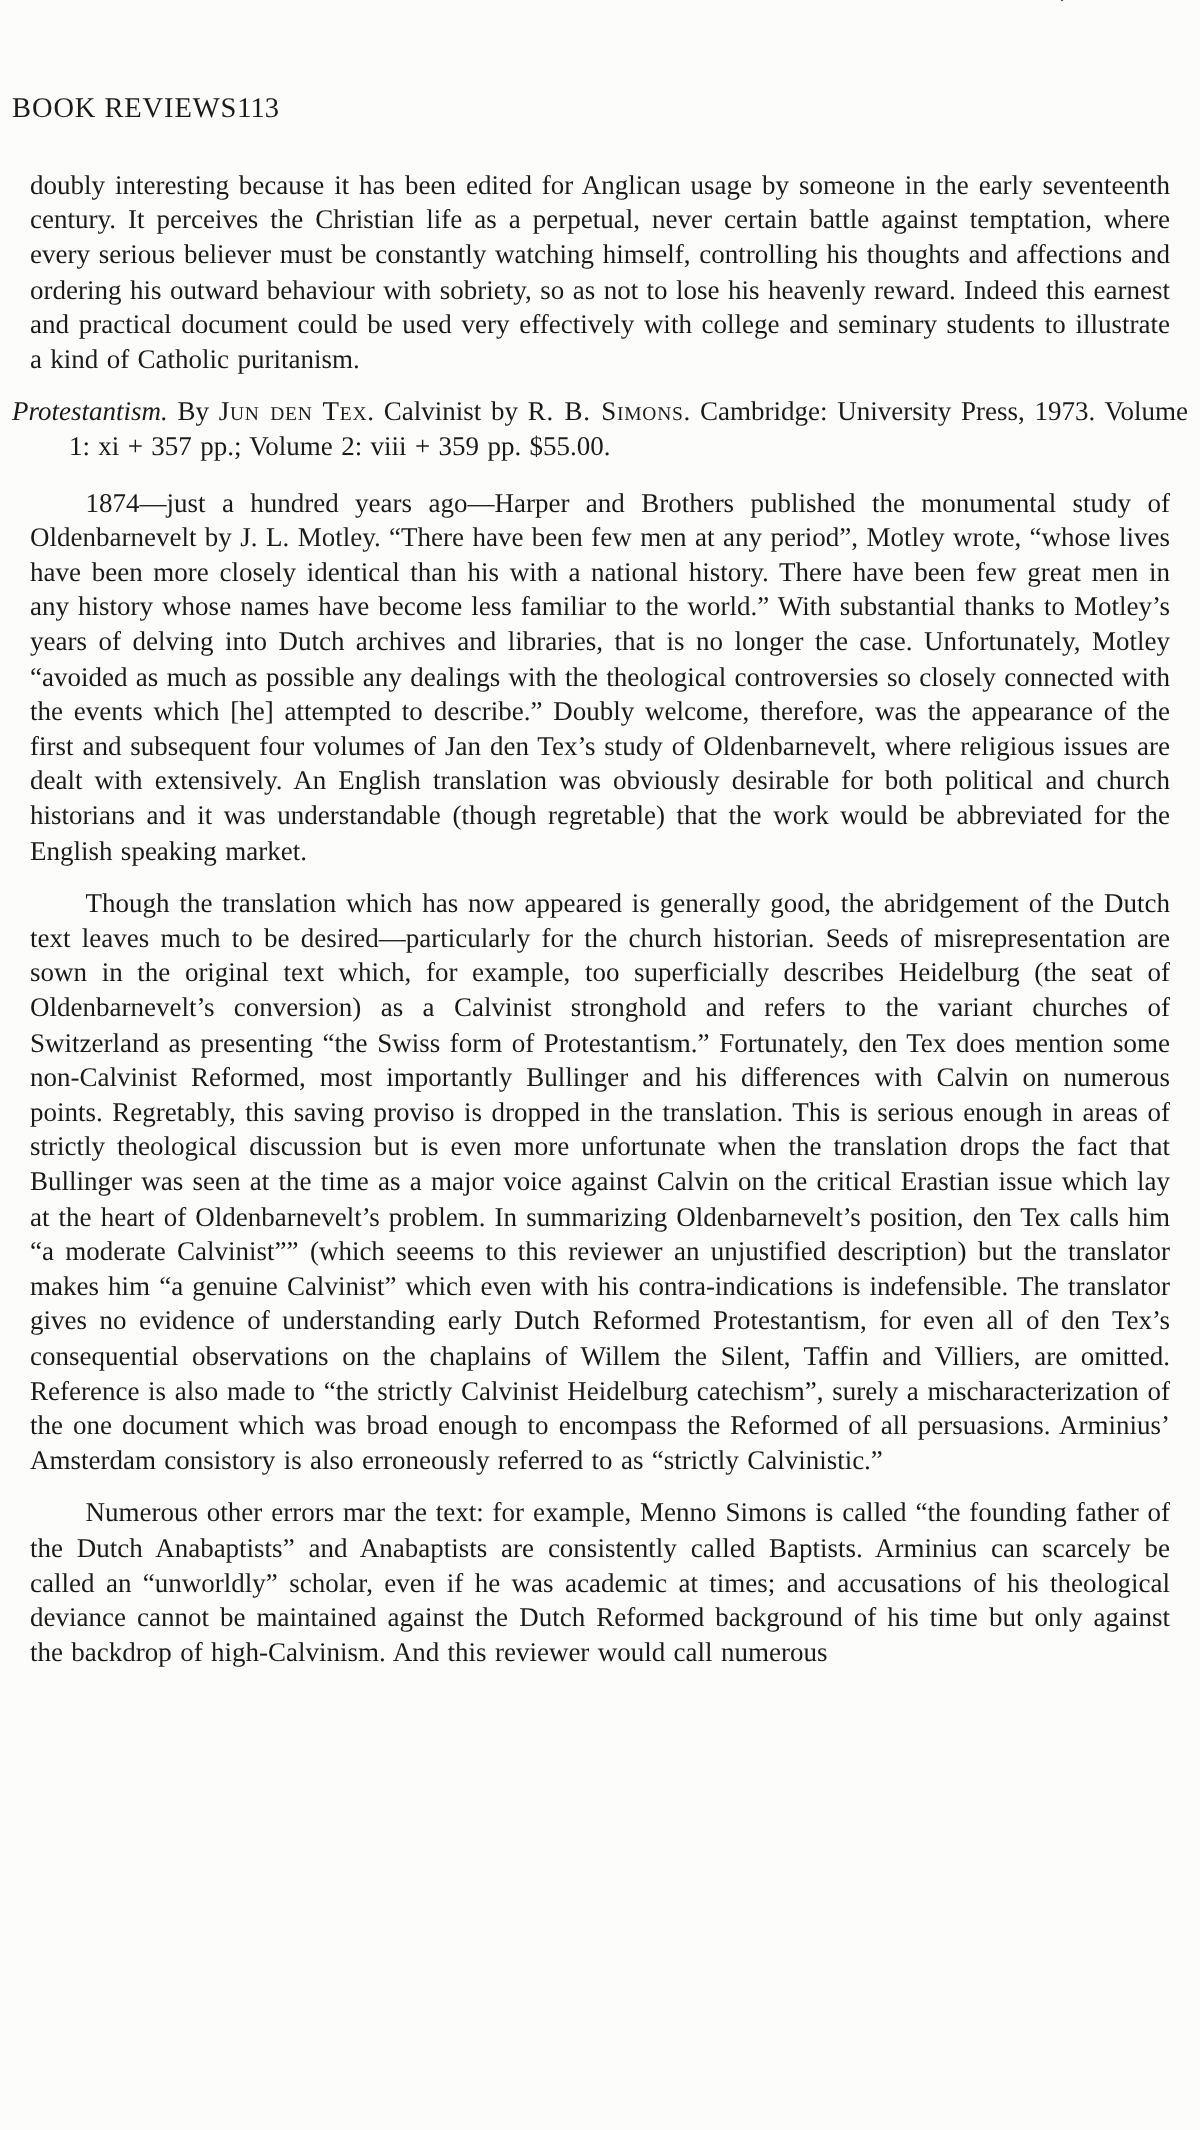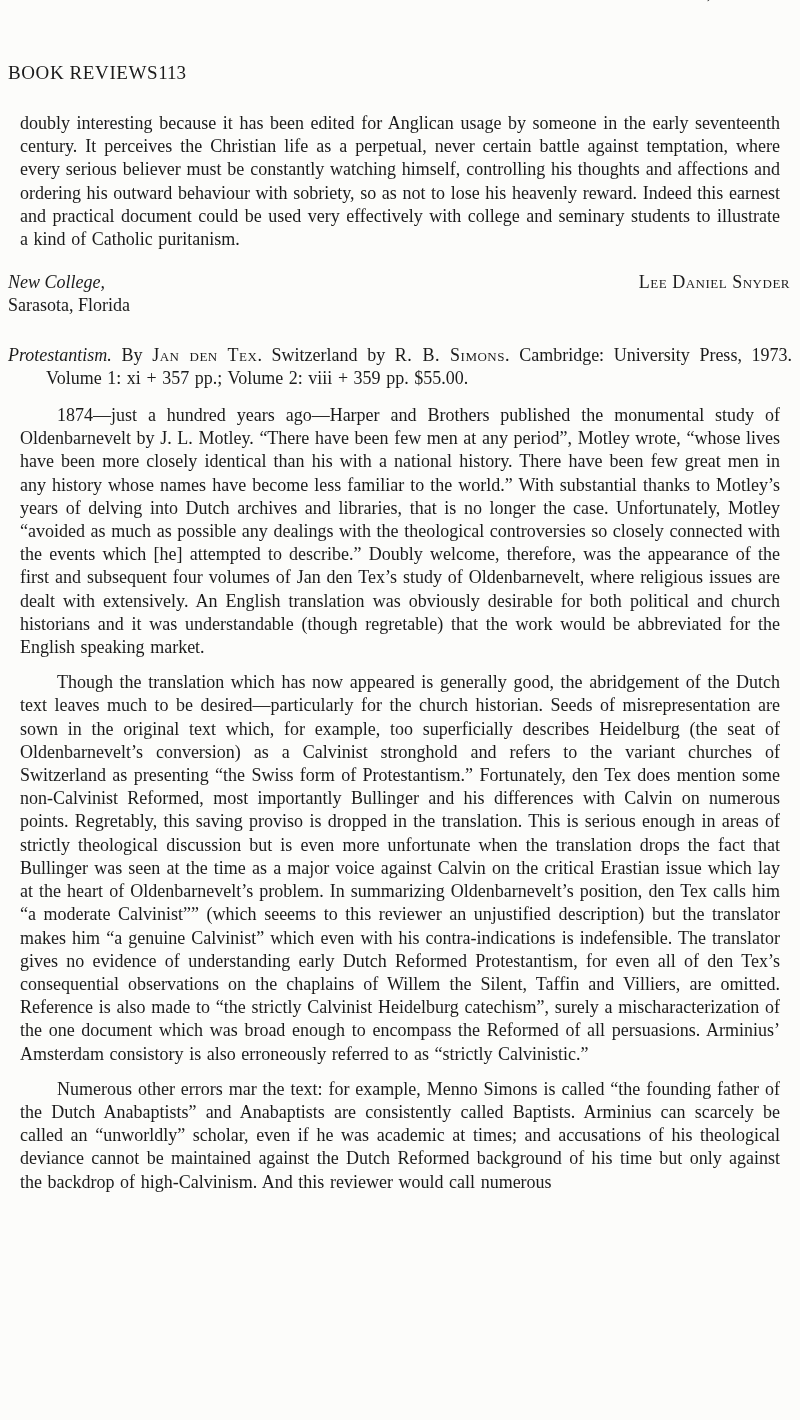--- a/index.html
+++ b/index.html
@@ -74,29 +74,22 @@
 
   <span class="artifact">’</span>
 
   <div class="header">
     <span>BOOK REVIEWS</span>
     <span class="page-number">113</span>
   </div>
 
   <p class="body-p">doubly interesting because it has been edited for Anglican usage by someone in the early seventeenth century.  It perceives the Christian life as a perpetual, never certain battle against temptation, where every serious believer must be constantly watching himself, controlling his thoughts and affections and ordering his outward behaviour with sobriety, so as not to lose his heavenly reward. Indeed this earnest and practical document could be used very effectively with college and seminary students to illustrate a kind of Catholic puritanism.</p>
 
-  <div class="sig">
-    <div class="sig-left">
-      <span class="it">New College,</span><br>
-      <span>Sarasota, Florida</span>
-    </div>
-    <div class="sig-right sc">Lee Daniel Snyder</div>
-  </div>
 
-  <p class="citation"><span class="it">Protestantism.</span><span> By </span><span class="sc">Jan den Tex</span><span>. Switzerland by </span><span class="sc">R. B. Simons</span><span>. Cambridge: University Press, 1973. Volume 1: xi + 357 pp.; Volume 2: viii + 359 pp. $55.00.</span></p>
+  <p class="citation"><span class="it">Protestantism.</span><span> By </span><span class="sc">Jun den Tex</span><span>. Calvinist by </span><span class="sc">R. B. Simons</span><span>. Cambridge: University Press, 1973. Volume 1: xi + 357 pp.; Volume 2: viii + 359 pp. $55.00.</span></p>
 
   <p class="body-p indent">1874—just a hundred years ago—Harper and Brothers published the monumental study of Oldenbarnevelt by J. L. Motley.  “There have been few men at any period”, Motley wrote, “whose lives have been more closely identical than his with a national history.  There have been few great men in any history whose names have become less familiar to the world.”  With substantial thanks to Motley’s years of delving into Dutch archives and libraries, that is no longer the case.  Unfortunately, Motley “avoided as much as possible any dealings with the theological controversies so closely connected with the events which [he] attempted to describe.”  Doubly welcome, therefore, was the appearance of the first and subsequent four volumes of Jan den Tex’s study of Oldenbarnevelt, where religious issues are dealt with extensively.  An English translation was obviously desirable for both political and church historians and it was understandable (though regretable) that the work would be abbreviated for the English speaking market.</p>
 
   <p class="body-p indent">Though the translation which has now appeared is generally good, the abridgement of the Dutch text leaves much to be desired—particularly for the church historian.  Seeds of misrepresentation are sown in the original text which, for example, too superficially describes Heidelburg (the seat of Oldenbarnevelt’s conversion) as a Calvinist stronghold and refers to the variant churches of Switzerland as presenting “the Swiss form of Protestantism.”  Fortunately, den Tex does mention some non-Calvinist Reformed, most importantly Bullinger and his differences with Calvin on numerous points.  Regretably, this saving proviso is dropped in the translation.  This is serious enough in areas of strictly theological discussion but is even more unfortunate when the translation drops the fact that Bullinger was seen at the time as a major voice against Calvin on the critical Erastian issue which lay at the heart of Oldenbarnevelt’s problem. In summarizing Oldenbarnevelt’s position, den Tex calls him “a moderate Calvinist”” (which seeems to this reviewer an unjustified description) but the translator makes him “a genuine Calvinist” which even with his contra-indications is indefensible.  The translator gives no evidence of understanding early Dutch Reformed Protestantism, for even all of den Tex’s consequential observations on the chaplains of Willem the Silent, Taffin and Villiers, are omitted.  Reference is also made to “the strictly Calvinist Heidelburg catechism”, surely a mischaracterization of the one document which was broad enough to encompass the Reformed of all persuasions.  Arminius’ Amsterdam consistory is also erroneously referred to as “strictly Calvinistic.”</p>
 
   <p class="body-p indent">Numerous other errors mar the text: for example, Menno Simons is called “the founding father of the Dutch Anabaptists” and Anabaptists are consistently called Baptists.  Arminius can scarcely be called an “unworldly” scholar, even if he was academic at times; and accusations of his theological deviance cannot be maintained against the Dutch Reformed background of his time but only against the backdrop of high-Calvinism.  And this reviewer would call numerous</p>
 
 </div>
 
 </body></html>

